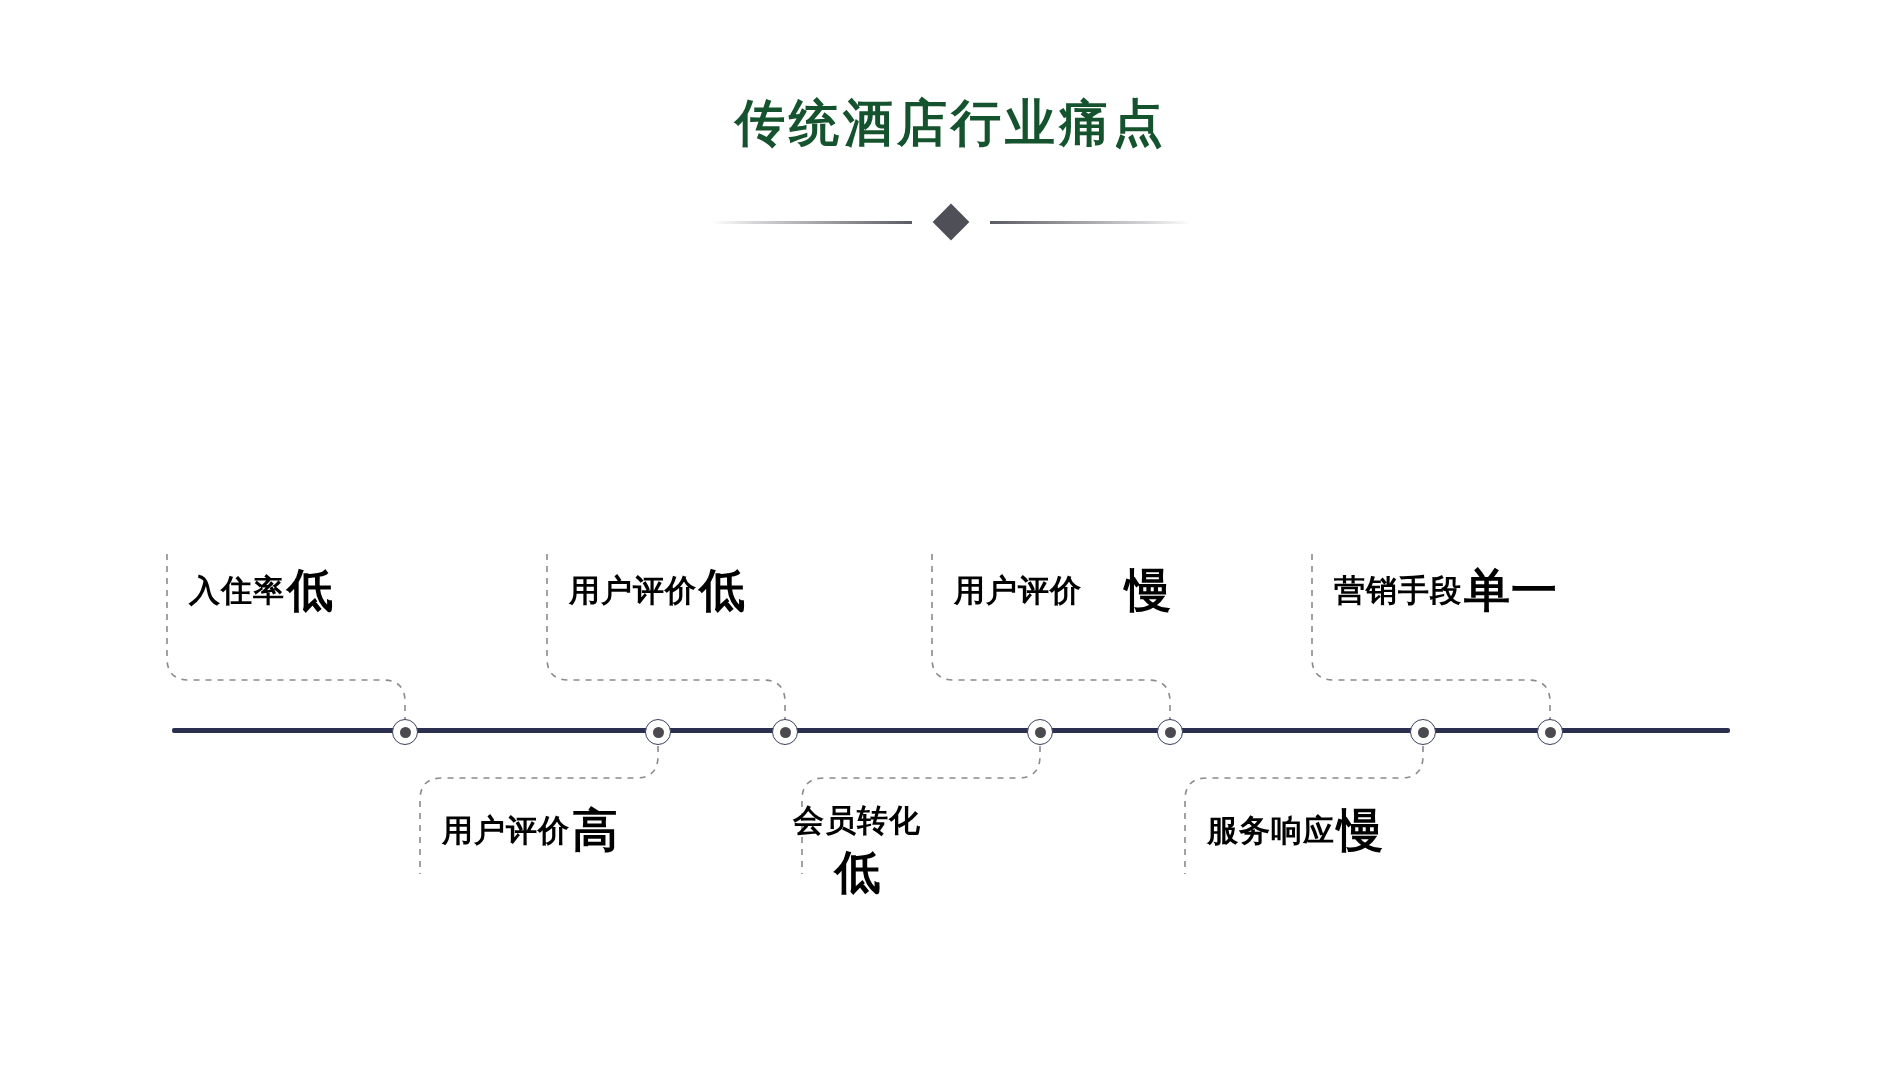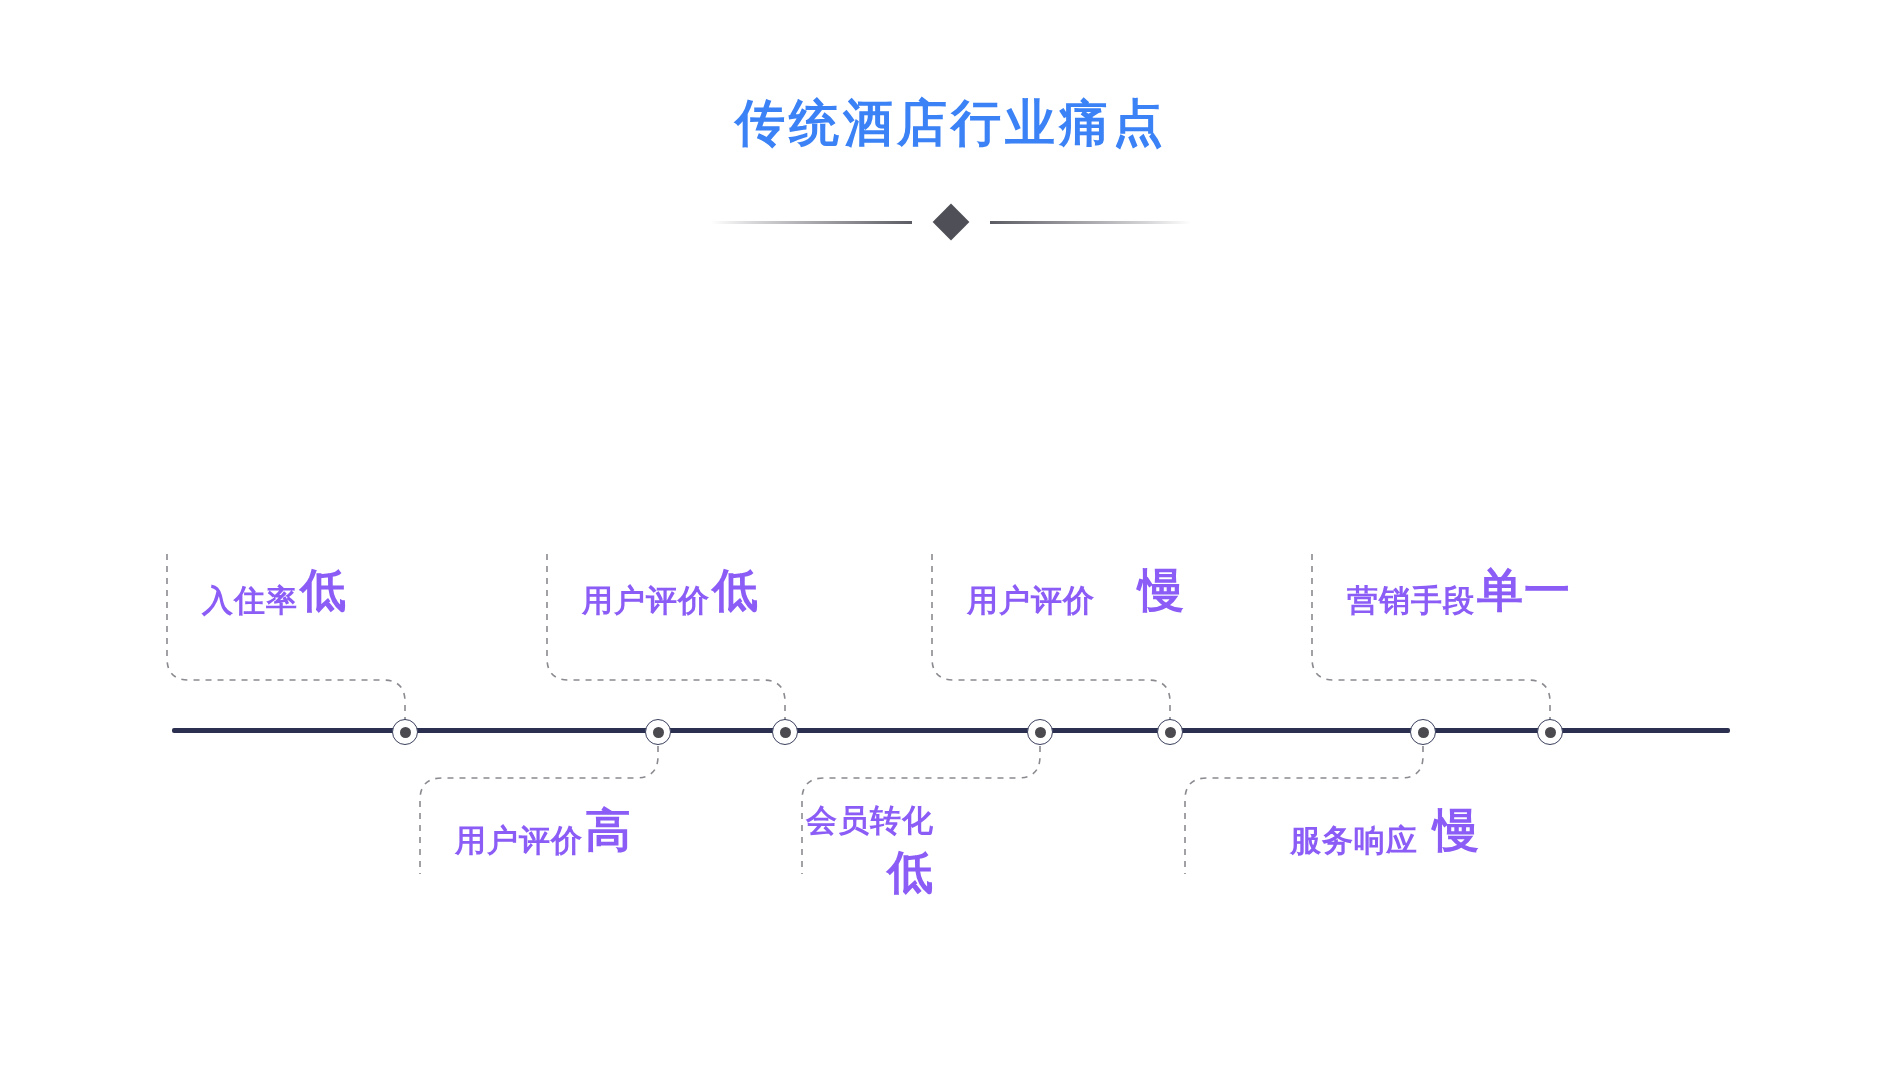--- a/index.html
+++ b/index.html
@@ -28,21 +28,21 @@
     position: absolute;
     left: 0;
     top: 96px;
     width: 1902px;
     text-align: center;
   }
   .page-title {
     font-size: 50px;
     font-weight: 700;
     letter-spacing: 4px;
-    color: #3b82f6;
+    color: #14532d;
     line-height: 1.1;
     font-family: "Liberation Sans", "DejaVu Sans", sans-serif;
     white-space: nowrap;
   }
 
   .divider {
     position: absolute;
     left: 50%;
     top: 200px;
     transform: translateX(-50%);
@@ -120,24 +120,23 @@
     stroke-width: 1.6;
     stroke-dasharray: 6 6;
     stroke-linecap: butt;
   }
 
   
   .pain-label {
     position: absolute;
     white-space: nowrap;
     display: flex;
-    align-items: flex-end;
+    align-items: center;
     z-index: 3;
-    color: #8b5cf6;
-    margin-left: 13px;
+    color: #000000;
   }
   .pain-label .lbl-prefix {
     font-size: 31px;
     font-weight: 700;
     letter-spacing: 1px;
     font-family: "Liberation Sans", "DejaVu Sans", sans-serif;
   }
   .pain-label .lbl-accent {
     font-size: 46px;
     font-weight: 700;
@@ -237,21 +236,21 @@
         <span class="lbl-accent">低</span>
       </div>
       <div class="pain-label" style="left: 793px; top: 800px; flex-direction: column;">
         <span class="lbl-prefix">会员转化</span>
         <span class="lbl-accent">低</span>
       </div>
       <div class="pain-label" style="left: 954px; top: 560px; gap: 41px;">
         <span class="lbl-prefix">用户评价</span>
         <span class="lbl-accent">慢</span>
       </div>
-      <div class="pain-label" style="left: 1277px; top: 800px; gap: 13px;">
+      <div class="pain-label" style="left: 1207px; top: 800px;">
         <span class="lbl-prefix">服务响应</span>
         <span class="lbl-accent">慢</span>
       </div>
       <div class="pain-label" style="left: 1334px; top: 560px;">
         <span class="lbl-prefix">营销手段</span>
         <span class="lbl-accent">单一</span>
       </div>
     </div>
 
 </div>

